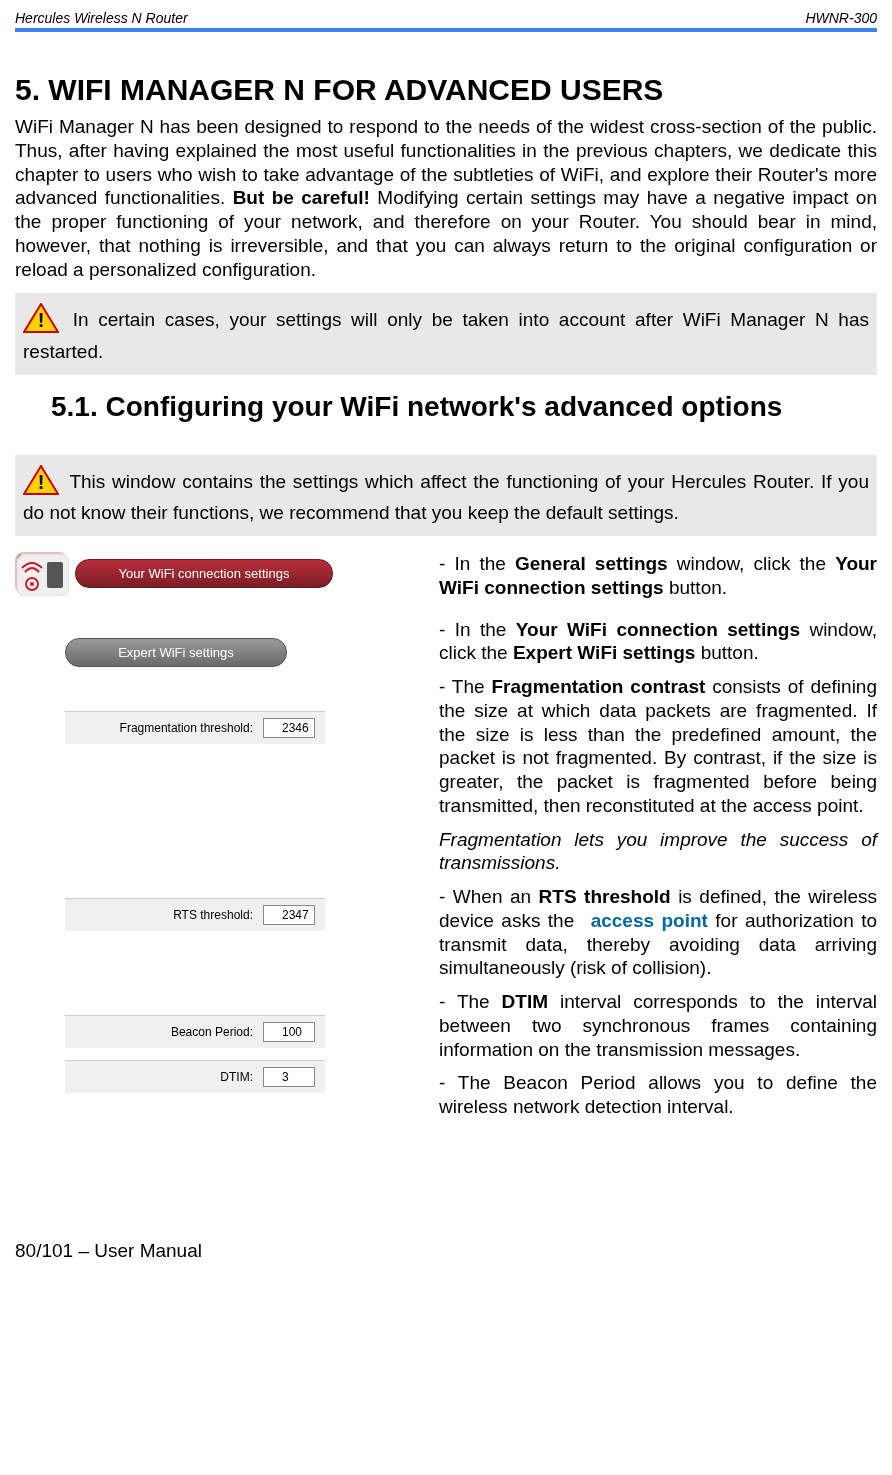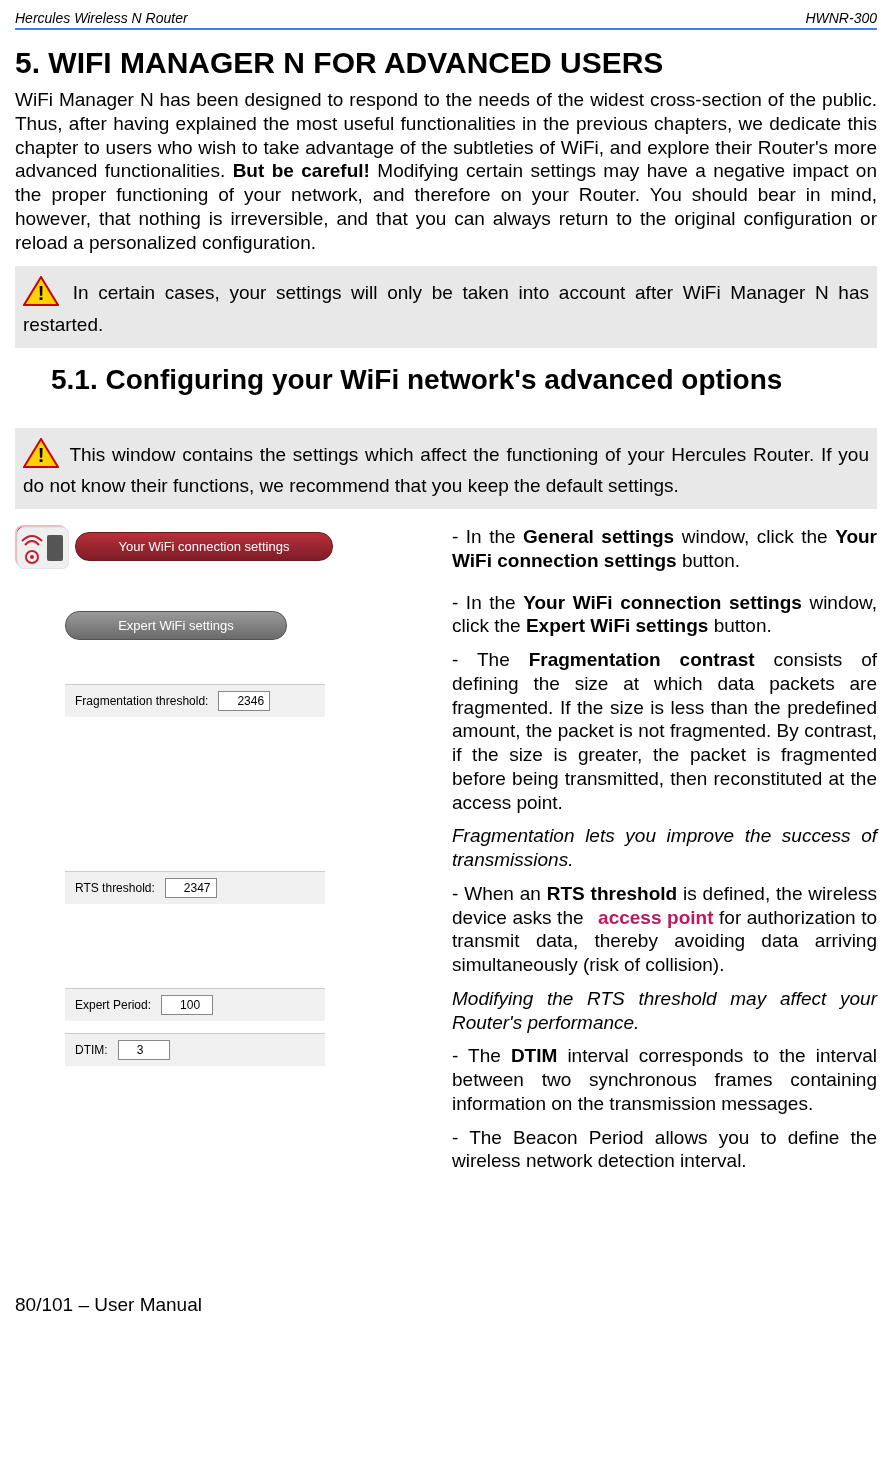--- a/index.html
+++ b/index.html
@@ -8,23 +8,23 @@
       width: 892px;
       padding: 10px 15px;
       background: white;
       color: #000;
     }
     .header-row {
       display: flex;
       justify-content: space-between;
       font-style: italic;
       font-size: 14px;
-      border-bottom: 2px solid #3b82f6;
+      border-bottom: 4px solid #3b82f6;
       padding-bottom: 2px;
-      margin-bottom: 16px;
+      margin-bottom: 41px;
     }
     h1 {
       font-size: 30px;
       font-weight: bold;
       margin-bottom: 8px;
     }
     .intro {
       font-size: 19px;
       line-height: 1.25;
       text-align: justify;
@@ -43,21 +43,21 @@
       vertical-align: middle;
       margin-right: 4px;
     }
     h2 {
       font-size: 28px;
       font-weight: bold;
       margin: 10px 0 32px 36px;
     }
     .content-row {
       display: flex;
-      gap: 37px;
+      gap: 24px;
       margin-top: 6px;
     }
     .left-col {
       width: 400px;
       flex-shrink: 0;
       display: flex;
       flex-direction: column;
       gap: 12px;
     }
     .right-col {
@@ -105,34 +105,35 @@
       background: #f0f0f0;
       border-top: 1px solid #ccc;
       padding: 6px 10px;
       display: flex;
       align-items: center;
       gap: 10px;
       font-family: Verdana, sans-serif;
       font-size: 12px;
       margin-left: 50px;
       width: 260px;
+      justify-content: flex-end;
     }
     .field-row-img.narrow {
       width: 260px;
     }
     .field-input {
       background: #fff;
       border: 1px solid #888;
       padding: 2px 18px;
       font-size: 12px;
       width: 52px;
     }
     .bold { font-weight: bold; }
     .italic { font-style: italic; }
-    .green-link { color: #be185d; font-weight: bold; margin-left: 9px; }
+    .green-link { color: #0369a1; font-weight: bold; margin-left: 9px; }
     .footer {
       margin-top: 111px;
       font-size: 19px;
     }
     .spacer-lg { height: 130px; }
     .spacer-md { height: 60px; }
     .spacer-sm { height: 20px; }
   </style>
 </head>
 <body>
@@ -199,36 +200,35 @@
     <div class="spacer-lg"></div>
 
     <div class="field-row-img">
       <span>RTS threshold:</span>
       <span class="field-input">2347</span>
     </div>
 
     <div class="spacer-md"></div>
 
     <div class="field-row-img narrow">
-      <span>Expert Period:</span>
+      <span>Beacon Period:</span>
       <span class="field-input">100</span>
     </div>
 
     <div class="field-row-img narrow">
       <span>DTIM:</span>
       <span class="field-input">3</span>
     </div>
 
   </div>
 
   <div class="right-col">
     <p><span>- In the </span><span class="bold">General settings</span><span> window, click the </span><span class="bold">Your WiFi connection settings</span><span> button.</span></p>
     <p style="margin-top:18px;"><span>- In the </span><span class="bold">Your WiFi connection settings</span><span>  window, click the </span><span class="bold">Expert WiFi settings</span><span> button.</span></p>
     <p><span>- The </span><span class="bold">Fragmentation contrast</span><span> consists of defining the size at which data packets are fragmented.  If the size is less than the predefined amount, the packet is not fragmented.  By contrast, if the size is greater, the packet is fragmented before being transmitted, then reconstituted at the access point.</span></p>
     <p class="italic">Fragmentation lets you improve the success of transmissions.</p>
     <p><span>- When an </span><span class="bold">RTS threshold</span><span> is defined, the wireless device asks the </span><span class="green-link">access point</span><span> for authorization to transmit data, thereby avoiding data arriving simultaneously (risk of collision).</span></p>
-    <p class="italic">Modifying the RTS threshold may affect your Router's performance.</p>
     <p><span>- The </span><span class="bold">DTIM</span><span> interval corresponds to the interval between two synchronous frames containing information on the transmission messages.</span></p>
     <p>- The Beacon Period allows you to define the wireless network detection interval.</p>
   </div>
 </div>
 
 <div class="footer">80/101 – User Manual</div>
 
 </body></html>

